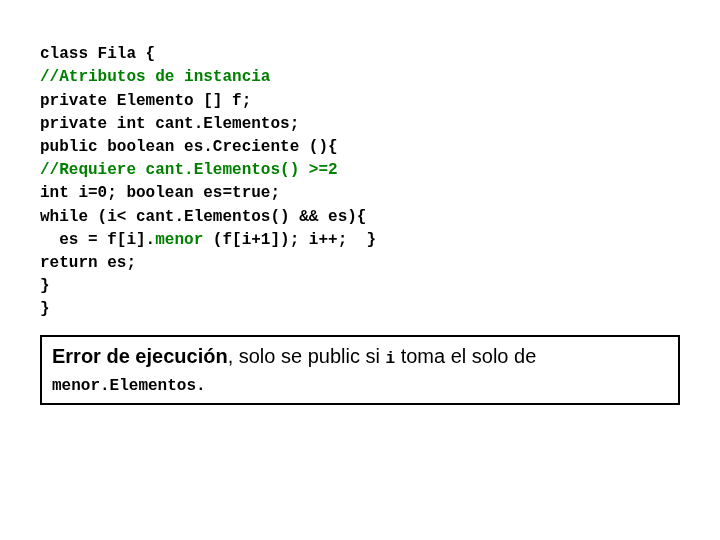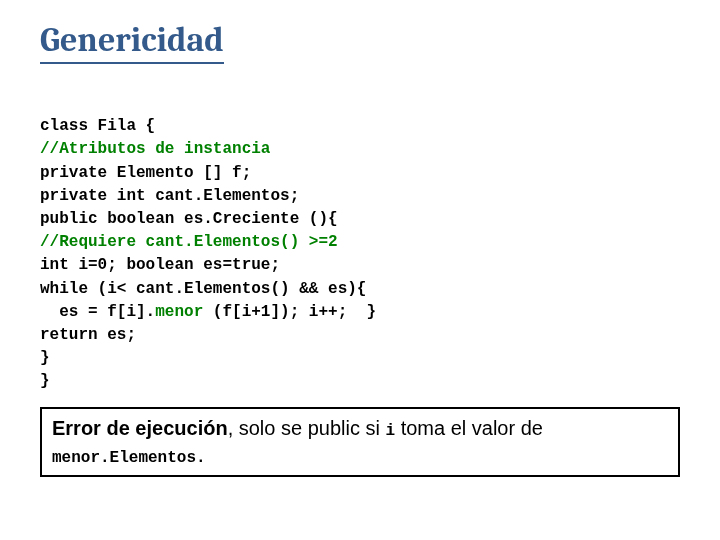--- a/index.html
+++ b/index.html
@@ -52,36 +52,35 @@
     font-size: 16px;
     font-weight: bold;
   }
   .note-text .b { font-weight: bold; }
 </style>
 </head>
 <body>
 
 <div class="slide">
 
-  <div class="title">Genericidad</div>
 
   <div class="code">
 <span>class Fila {</span>
 <span class="green">//Atributos de instancia</span>
 <span>private Elemento [] f;</span>
 <span>private int cant.Elementos;</span>
 <span>public boolean es.Creciente (){</span>
 <span class="green">//Requiere cant.Elementos() &gt;=2</span>
 <span>int i=0; boolean es=true;</span>
 <span>while (i&lt; cant.Elementos() &amp;&amp; es){</span>
 <span><span>  es = f[i].</span><span class="green">menor</span><span> (f[i+1]); i++;  }</span></span>
 <span>return es;</span>
 <span>}</span>
 <span>}</span>
 </div>
 
   <div class="note-box">
     <div class="note-text">
-      <span class="b">Error de ejecución</span><span>, solo se public si </span><span class="mono">i</span><span> toma el valor de </span><span class="mono">menor.Elementos.</span>
+      <span class="b">Error de ejecución</span><span>, solo se public si </span><span class="mono">i</span><span> toma el solo de </span><span class="mono">menor.Elementos.</span>
     </div>
   </div>
 
 </div>
 
 </body></html>

